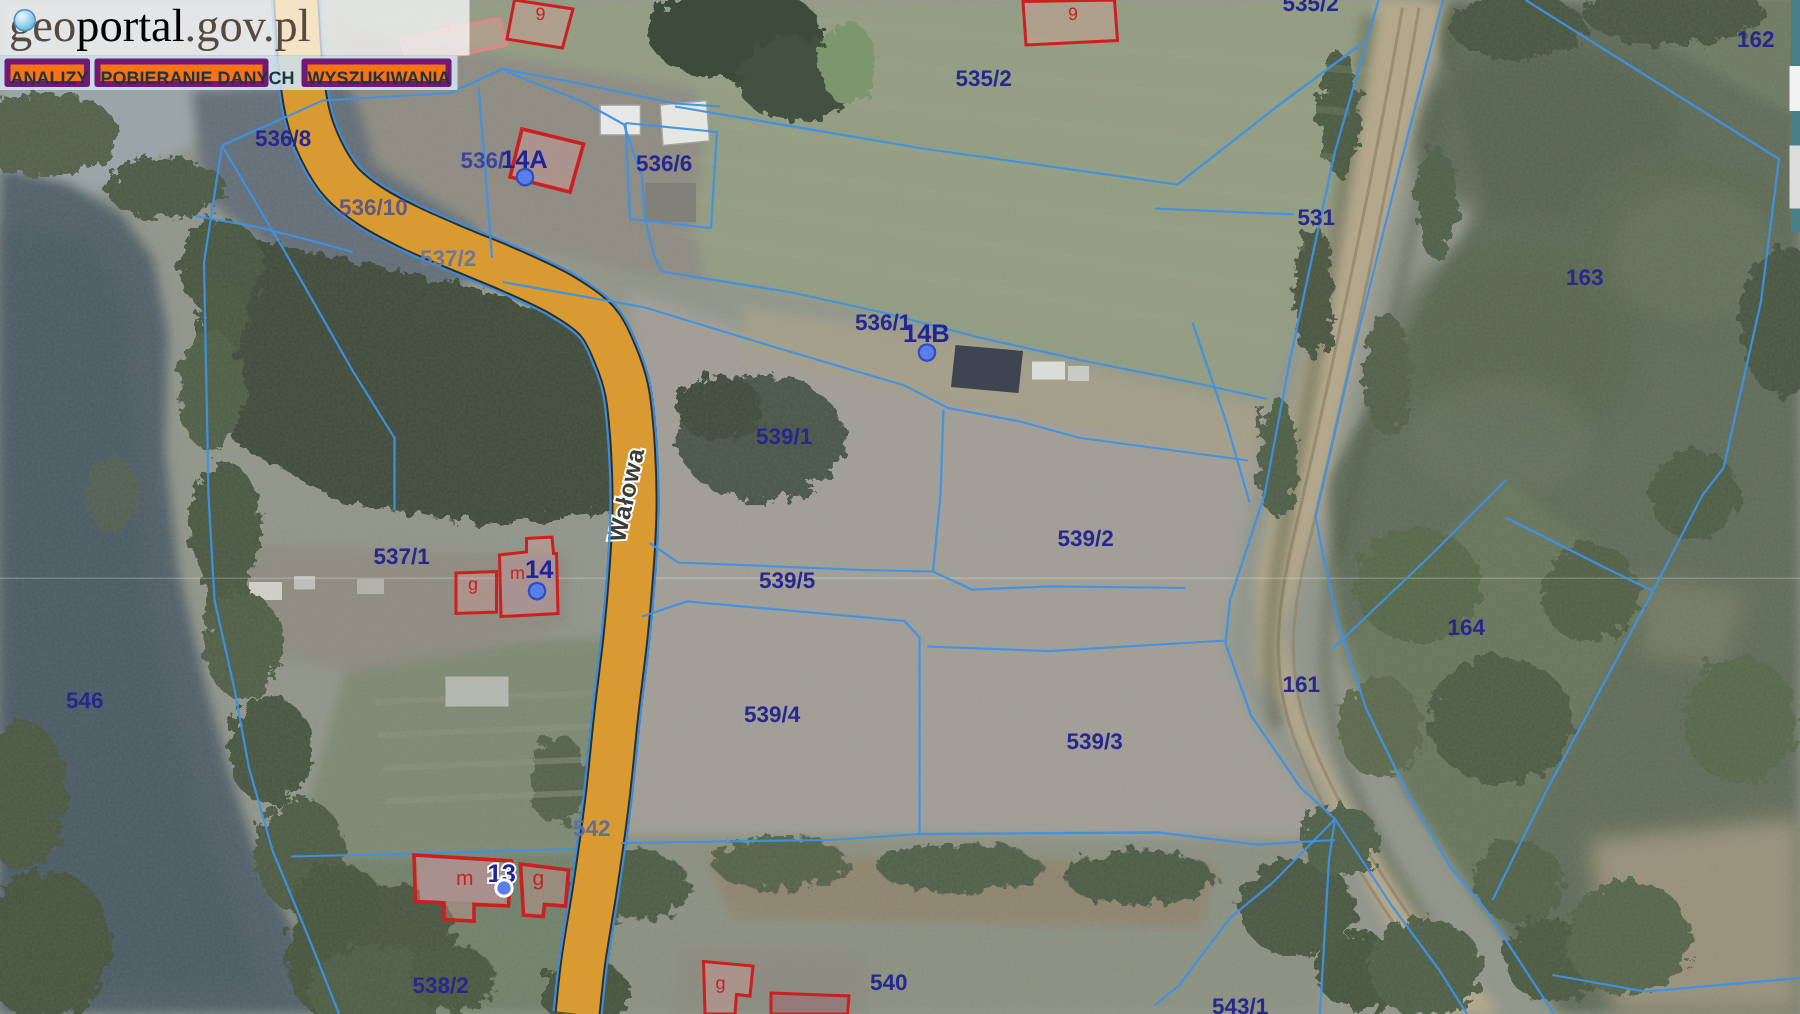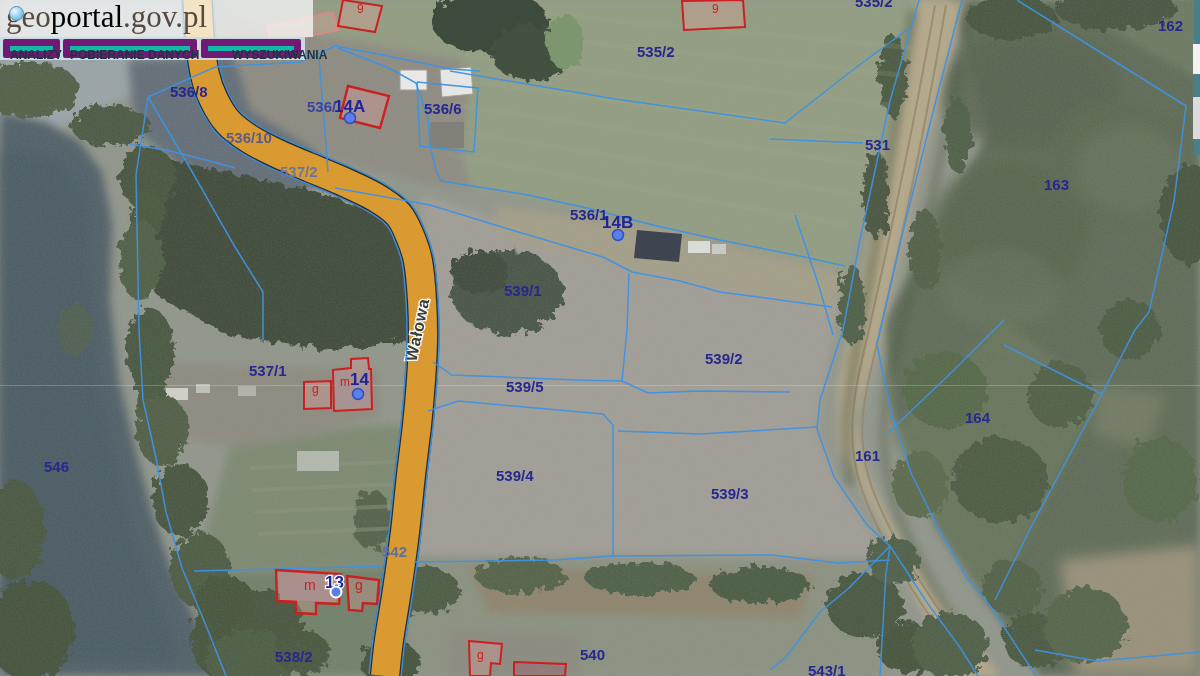--- a/index.html
+++ b/index.html
@@ -1,18 +1,18 @@
 <!DOCTYPE html>
 <html><head>
 <meta charset="utf-8">
 <style>
 html,body{margin:0;padding:0;}
 #stage{position:relative;width:1200px;height:676px;overflow:hidden;font-family:"Liberation Sans",sans-serif;background:#8f948a;}
 svg text{font-family:"Liberation Sans",sans-serif;}
-.mbtn{position:absolute;top:39px;height:19px;background:#14b8a6;border:7px solid #701a75;border-radius:2px;font-size:12px;font-weight:bold;color:#1d3540;text-align:center;line-height:18px;box-sizing:border-box;white-space:nowrap;}
+.mbtn{position:absolute;top:39px;height:19px;background:#f97316;border:4px solid #701a75;border-radius:2px;font-size:12px;font-weight:bold;color:#1d3540;text-align:center;line-height:18px;box-sizing:border-box;white-space:nowrap;}
 </style>
 </head>
 <body>
 <div id="stage">
 <svg width="1200" height="676" viewBox="0 0 1200 676">
 <defs>
 <filter id="grain" x="0" y="0" width="100%" height="100%">
 <feTurbulence type="fractalNoise" baseFrequency="0.55" numOctaves="2" seed="7"></feTurbulence>
 <feColorMatrix type="matrix" values="0 0 0 0 0.45  0 0 0 0 0.47  0 0 0 0 0.42  0 0 0 0.5 0"></feColorMatrix>
 </filter>
@@ -391,23 +391,23 @@
 <div style="position:absolute;left:0;top:0;width:313px;height:37px;background:rgba(255,255,255,0.72);"></div>
 
 <div style="position:absolute;left:6px;top:-1px;font-family:'Liberation Serif',serif;font-size:31px;color:#564a40;white-space:nowrap;"><span>geo</span><span style="color:#000000">portal</span><span>.gov.pl</span></div>
 
 <div style="position:absolute;left:9px;top:6px;width:13px;height:13px;border-radius:50%;background:radial-gradient(circle at 35% 30%, #eefaff, #90cfe9 55%, #4f9fd0);border:1px solid #4f93bd;"></div>
 
 <div style="position:absolute;left:0;top:37px;width:305px;height:23px;background:rgba(206,226,236,0.9);"></div>
 
 <div class="mbtn" style="left:3px;width:57px;">ANALIZY</div>
 
-<div class="mbtn" style="left:63px;width:134px;">POBIERANIE DANYCH</div>
-
-<div class="mbtn" style="left:201px;width:100px;padding-left:24px;">WYSZUKIWANIA</div>
+<div class="mbtn" style="left:63px;width:116px;">POBIERANIE DANYCH</div>
+
+<div class="mbtn" style="left:201px;width:100px;">WYSZUKIWANIA</div>
 
 
 <div style="position:absolute;left:1194px;top:0;width:6px;height:155px;background:#48808a;"></div>
 
 <div style="position:absolute;left:1193px;top:44px;width:7px;height:30px;background:#f2f2f2;"></div>
 
 <div style="position:absolute;left:1193px;top:97px;width:7px;height:42px;background:#dcdcdc;"></div>
 </div>
 
 </body></html>

